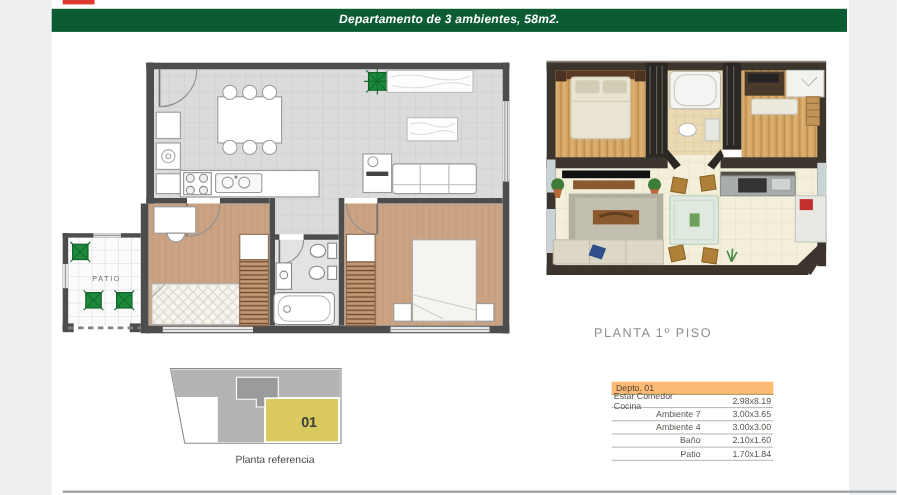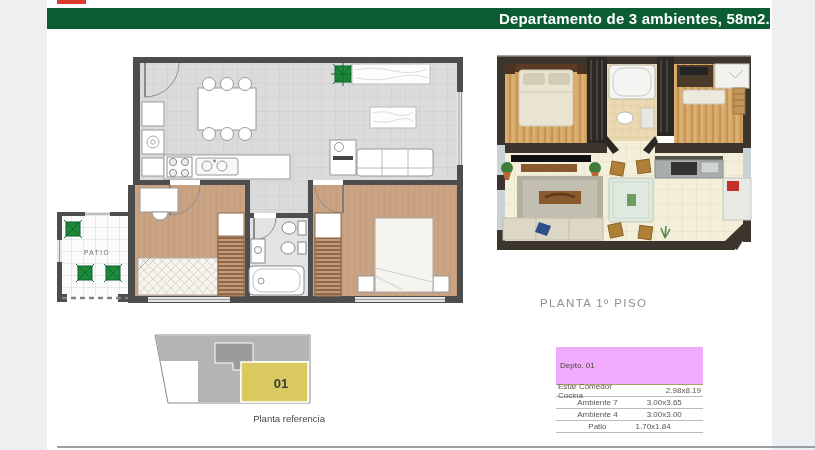--- a/index.html
+++ b/index.html
@@ -1,32 +1,32 @@
 <!DOCTYPE html>
 <html><head>
 <meta charset="utf-8">
 <style>
   html,body{margin:0;padding:0;background:#edeff0;font-family:"Liberation Sans",sans-serif;}
   .canvas{position:relative;width:815px;height:450px;background:#edeff0;overflow:hidden;}
   .page{position:absolute;left:47px;top:0;width:725px;height:450px;background:#ffffff;}
   .logo-mark{position:absolute;left:57px;top:0;width:29px;height:4px;background:#dd3a30;}
   .header-bar{position:absolute;left:47px;top:8px;width:723px;height:21px;background:#0b5b33;}
-  .header-bar .title{display:block;width:100%;text-align:right;color:#ffffff;
-    font-size:15px;font-weight:bold;line-height:21px;letter-spacing:0.2px;}
+  .header-bar .title{display:block;width:100%;text-align:center;color:#ffffff;
+    font-size:11px;font-weight:bold;line-height:21px;letter-spacing:0.2px;font-style:italic;}
   .plan2d{position:absolute;left:50px;top:48px;}
   .plan3d{position:absolute;left:487px;top:50px;}
   .plan3d-caption{position:absolute;left:540px;top:297px;width:180px;text-align:left;
     color:#8f8f8f;font-size:11.5px;letter-spacing:1.4px;}
   .ref-plan{position:absolute;left:140px;top:332px;}
-  .ref-caption{position:absolute;left:175px;top:413px;width:150px;text-align:right;
+  .ref-caption{position:absolute;left:175px;top:413px;width:150px;text-align:center;
     color:#474747;font-size:9.5px;}
   .dims-table{position:absolute;left:556px;top:347px;width:147px;font-size:8px;color:#58564e;}
-  .dims-table .thead{background:#f0abfc;color:#4a463a;padding:14px 4px;height:9px;line-height:9px;
+  .dims-table .thead{background:#fdba74;color:#4a463a;padding:1px 4px;height:9px;line-height:9px;
     border-bottom:1px solid #a9a063;}
-  .dims-table .trow{display:flex;justify-content:center;align-items:center;height:11px;
+  .dims-table .trow{display:flex;justify-content:flex-end;align-items:center;height:11px;
     padding:0 2px;border-bottom:1px solid #bcbcbc;}
   .dims-table .trow .dims{text-align:right;padding-left:29px;}
   .bottom-rule{position:absolute;left:57px;top:446px;width:758px;height:2px;background:#9aa0a4;}
 </style>
 </head>
 <body>
 
 <div class="canvas">
   <div class="page"></div>
   <div class="logo-mark"></div>
@@ -363,19 +363,23 @@
     </div>
     <div class="trow">
       <span class="name">Ambiente 7</span>
       <span class="dims">3.00x3.65</span>
     </div>
     <div class="trow">
       <span class="name">Ambiente 4</span>
       <span class="dims">3.00x3.00</span>
     </div>
     <div class="trow">
+      <span class="name">Baño</span>
+      <span class="dims">2.10x1.60</span>
+    </div>
+    <div class="trow">
       <span class="name">Patio</span>
       <span class="dims">1.70x1.84</span>
     </div>
   </div>
 
   <div class="bottom-rule"></div>
 </div>
 
 </body></html>

